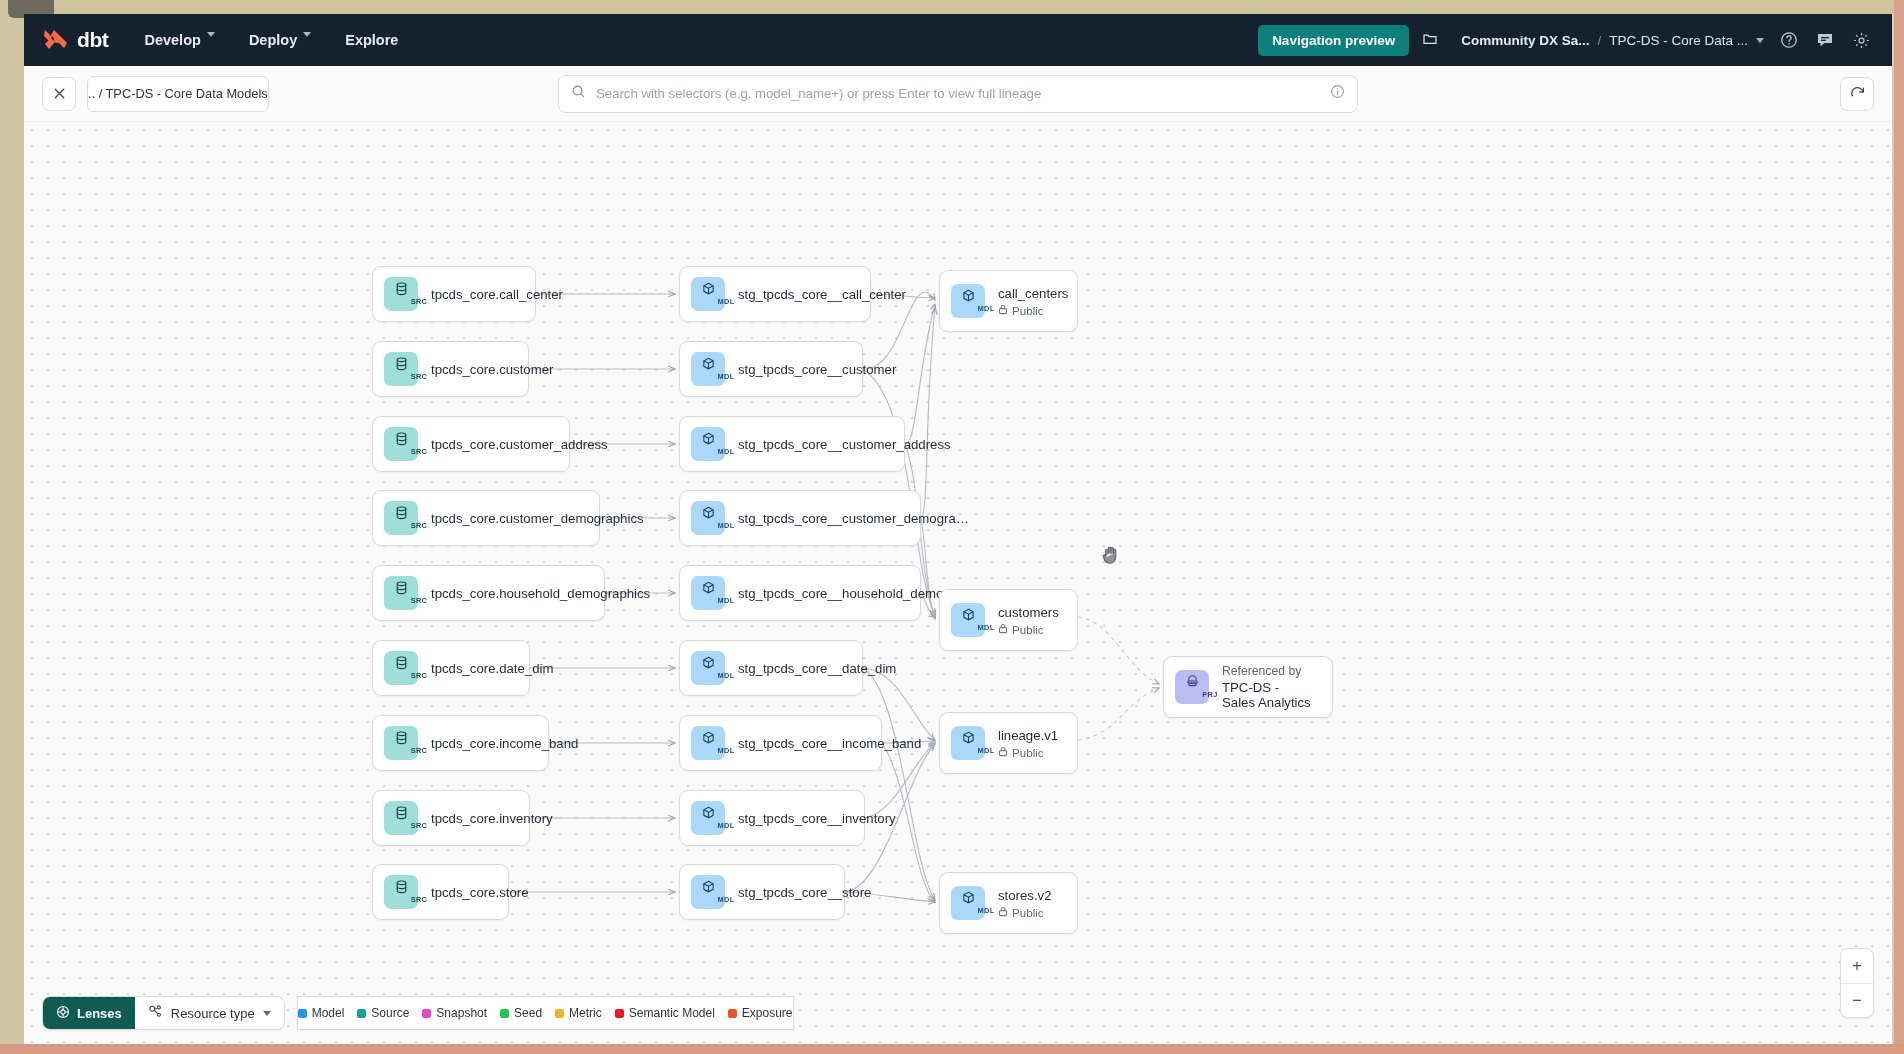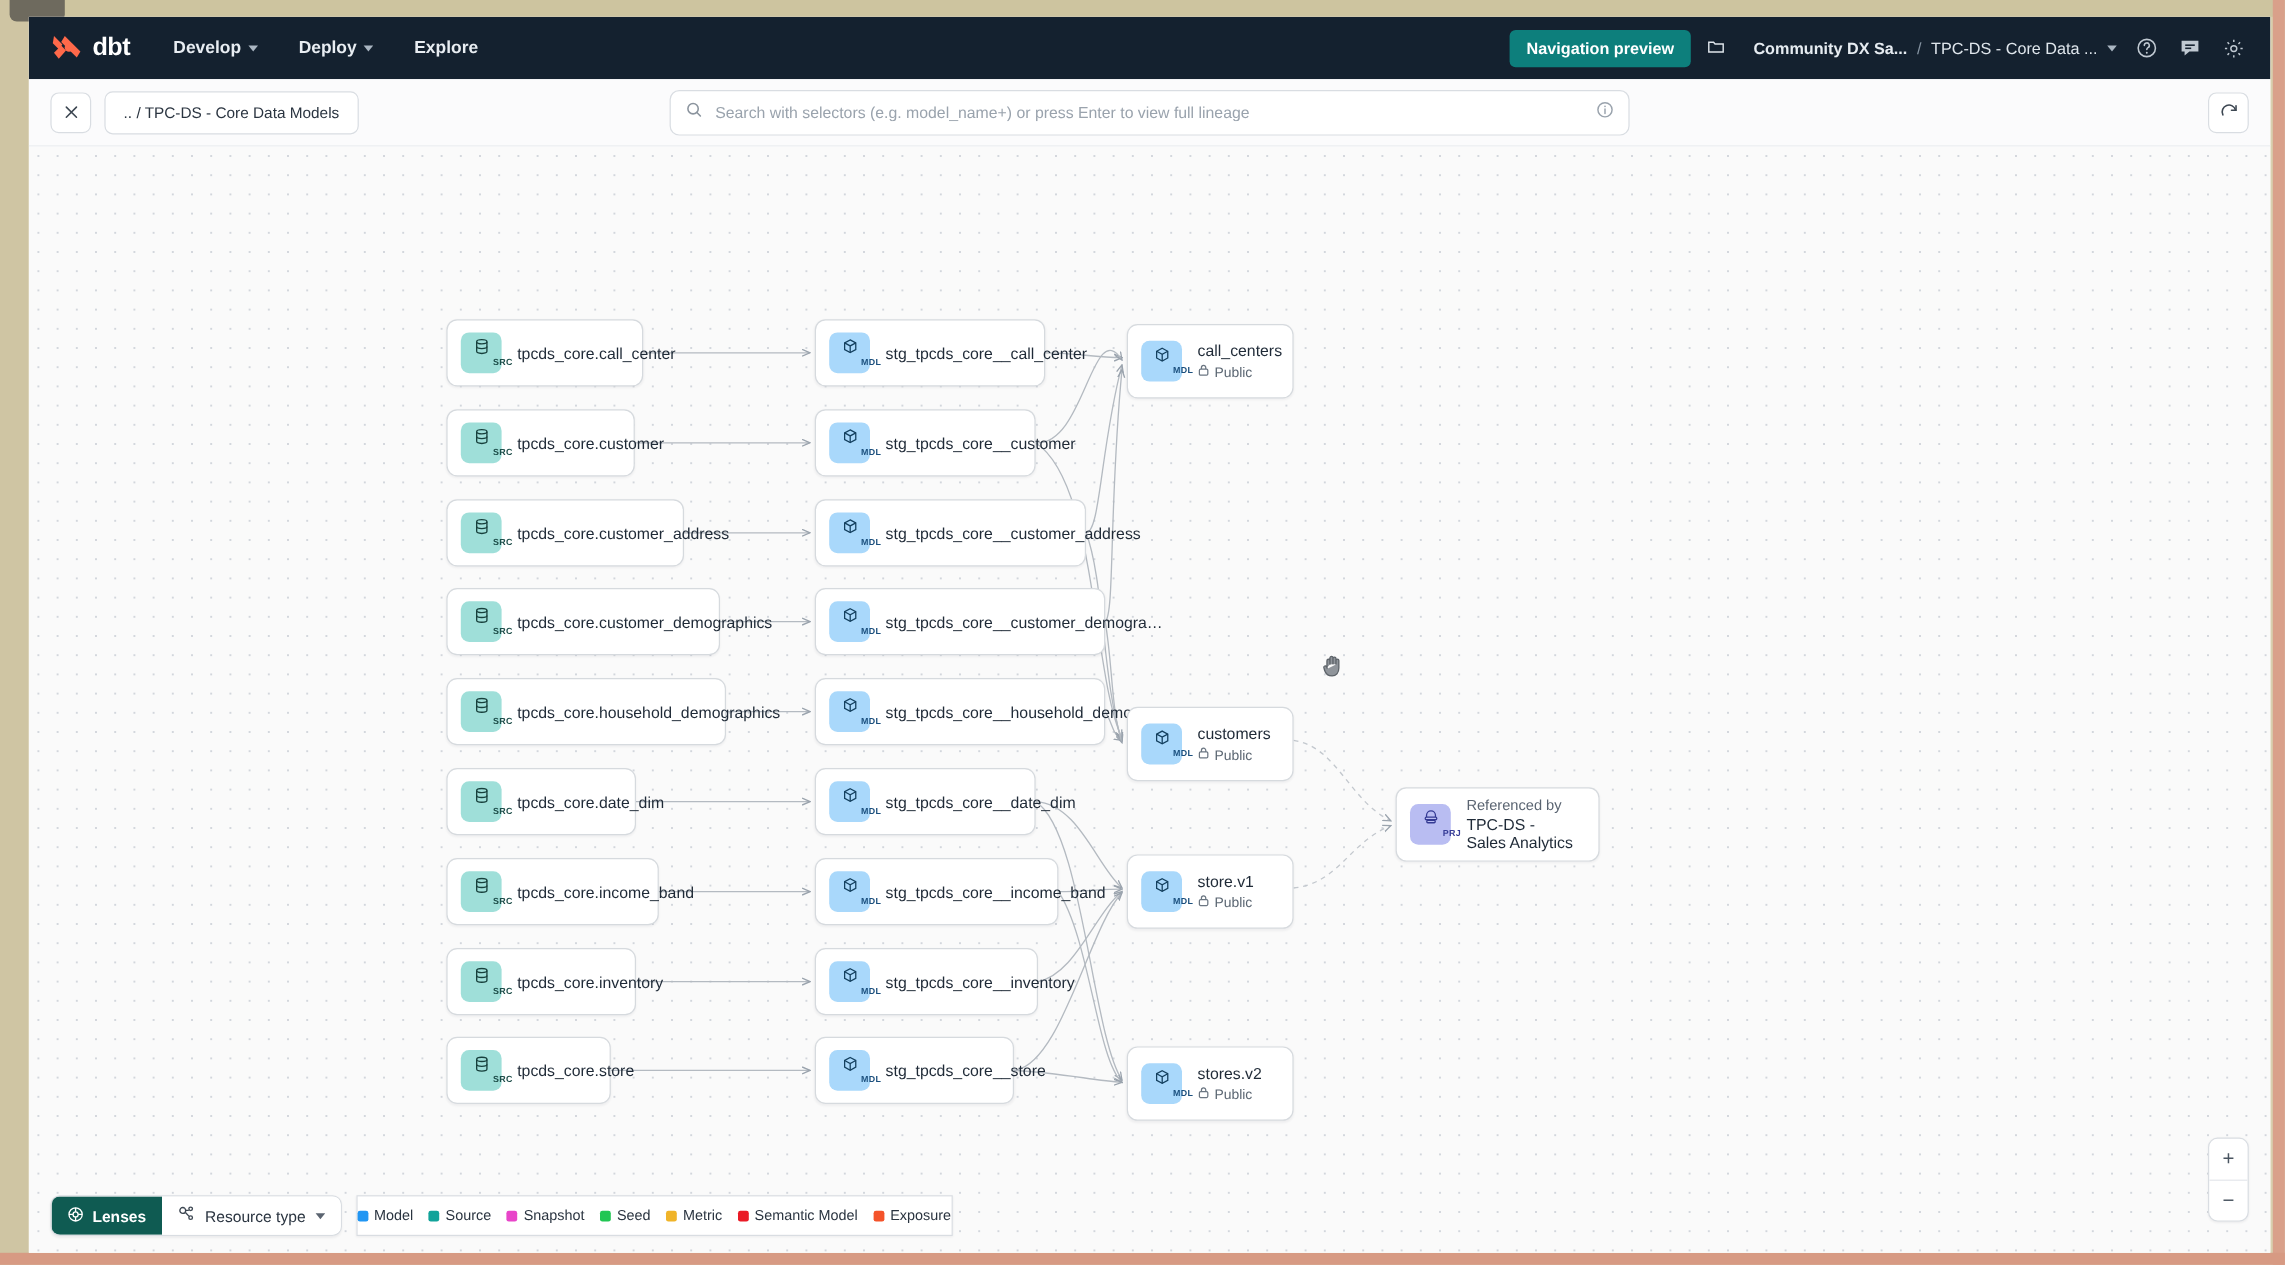--- a/index.html
+++ b/index.html
@@ -43,21 +43,21 @@
     display: flex; align-items: center;
     padding: 0 20px 0 18px;
     color: #fff;
   }
   .brand { display:flex; align-items:center; gap:7px; margin-right: 34px; justify-content: flex-end; }
   .brand-mark { width: 28px; height: 26px; position: relative; }
   .brand-text { font-size: 21px; font-weight: 700; letter-spacing: -0.4px; color:#fff; }
   .nav-links { display:flex; align-items:center; gap: 30px; }
   .nav-link {
     font-size: 14.5px; font-weight: 600; color:#e8edf2;
-    display:flex; align-items:center; gap:6px; cursor:pointer;
+    display:flex; align-items:flex-start; gap:6px; cursor:pointer;
     padding: 4px 2px;
   }
   .caret { width:0;height:0;border-left:4px solid transparent;border-right:4px solid transparent;border-top:5px solid #aab6c2; display:inline-block; }
   .topbar-right { margin-left:auto; display:flex; align-items:center; gap:14px; }
   .nav-preview-btn {
     background:#0d7f7c; color:#fff; font-size:13.5px; font-weight:600;
     border-radius:5px; padding:8px 14px; cursor:pointer; white-space:nowrap;
   }
   .breadcrumb-top { display:flex; align-items:center; gap:8px; font-size:13.5px; color:#e6ecf1; }
   .bc-proj { font-weight:700; display:flex; align-items:center; gap:24px; }
@@ -74,21 +74,21 @@
     background: #fbfbfc;
     border-bottom: 1px solid #eceef1;
     z-index: 6;
   }
   .tb-btn {
     height: 34px; min-width: 34px;
     border:1px solid #d9dde2; border-radius:7px; background:#fff;
     display:flex;align-items:center;justify-content:center; cursor:pointer;
   }
   .tb-crumb {
-    height: 36px; margin-left:11px; padding: 0 15px;
+    height: 36px; margin-left:11px; padding: 0 0;
     border:1px solid #d9dde2; border-radius:7px; background:#fff;
     display:flex;align-items:center; font-size:12.8px; color:#2a3440; font-weight:500;
     cursor:pointer;
   }
   .search-wrap {
     position:absolute; left:50%; transform:translateX(-50%);
     width: 800px; height:38px;
     border:1px solid #d9dde2; border-radius:8px; background:#fff;
     display:flex; align-items:center; gap:10px; padding: 0 12px;
   }
@@ -639,21 +639,21 @@
           <span class="chip chip-mdl">
             <span class="chip-glyph">
               <svg width="13" height="14" viewBox="0 0 14 15" fill="none" stroke="#14405f" stroke-width="1.15">
                   <path d="M7 1.3l5 2.7v6l-5 2.7-5-2.7v-6z"></path>
                   <path d="M2 4l5 2.7L12 4M7 6.7v6"></path>
                 </svg>
             </span>
             <span class="chip-label">MDL</span>
           </span>
           <span class="node-text">
-            <span class="node-title">store.v1</span>
+            <span class="node-title">lineage.v1</span>
             <span class="node-sub">
               <span>
                 <svg width="10" height="11" viewBox="0 0 10 11" fill="none" stroke="#6b7682" stroke-width="1.05">
                     <rect x="1.5" y="4.6" width="7" height="5" rx="1"></rect>
                     <path d="M3.2 4.6V3.3a1.8 1.8 0 013.6 0v1.3"></path>
                   </svg>
               </span>
               <span>Public</span>
             </span>
           </span>

